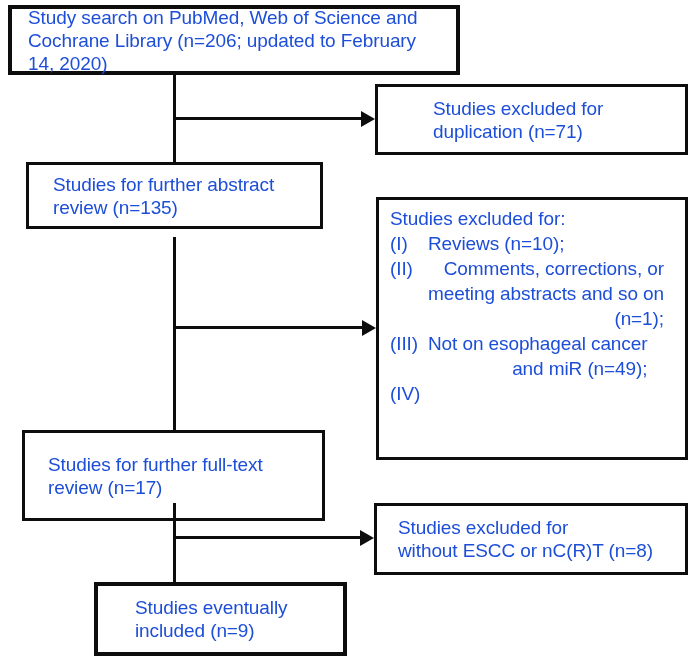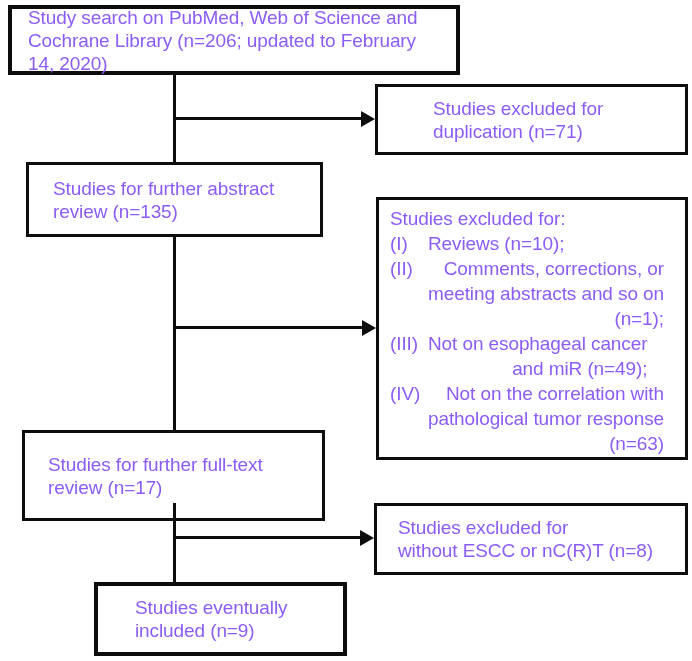--- a/index.html
+++ b/index.html
@@ -8,40 +8,40 @@
     background: #ffffff;
   }
   .canvas {
     position: relative;
     width: 692px;
     height: 661px;
     background: #ffffff;
     font-family: "Liberation Sans", sans-serif;
     font-size: 19px;
     line-height: 23px;
-    color: #8b5cf6;
+    color: #1d4ed8;
     overflow: hidden;
   }
   .box {
     position: absolute;
     box-sizing: border-box;
     border: 3px solid #0d0d0d;
     background: #ffffff;
     display: flex;
     align-items: center;
   }
   .box.thick { border-width: 4px; }
   .t {
     white-space: pre;
     letter-spacing: -0.1px;
   }
   
   .b-search   { left: 8px;   top: 5px;   width: 452px; height: 70px; padding-left: 16px; }
   .b-dup      { left: 375px; top: 84px;  width: 313px; height: 71px; padding-left: 55px; }
-  .b-abstract { left: 26px;  top: 162px; width: 297px; height: 75px; padding-left: 24px; }
+  .b-abstract { left: 26px;  top: 162px; width: 297px; height: 67px; padding-left: 24px; }
   .b-reasons  { left: 376px; top: 197px; width: 312px; height: 263px;
                 display: block; padding: 6px 19px 4px 11px; }
   .b-fulltext { left: 22px;  top: 430px; width: 303px; height: 91px; padding-left: 23px; }
   .b-escc     { left: 374px; top: 503px; width: 314px; height: 72px; padding-left: 21px; }
   .b-included { left: 46px;  top: 582px; width: 253px; height: 74px; padding-left: 37px; margin-left: 48px; }
 
   
   .b-reasons .hdr { white-space: pre; letter-spacing: -0.1px; line-height: 25px; }
   .xrow { display: flex; align-items: flex-start; line-height: 25px; }
   .xmark { flex: 0 0 38px; width: 38px; white-space: pre; letter-spacing: -0.1px; }
@@ -109,23 +109,20 @@
 meeting abstracts and so on
 (n=1);</span>
     </div>
     <div class="xrow">
       <span class="xmark">(III)</span>
       <span class="xtext">Not on esophageal cancer
 and miR (n=49);</span>
     </div>
     <div class="xrow">
       <span class="xmark">(IV)</span>
-      <span class="xtext">Not on the correlation with
-pathological tumor response
-(n=63)</span>
     </div>
   </div>
 
   <div class="box b-fulltext">
     <div class="t">Studies for further full-text
 review (n=17)</div>
   </div>
 
   <div class="box b-escc">
     <div class="t">Studies excluded for

